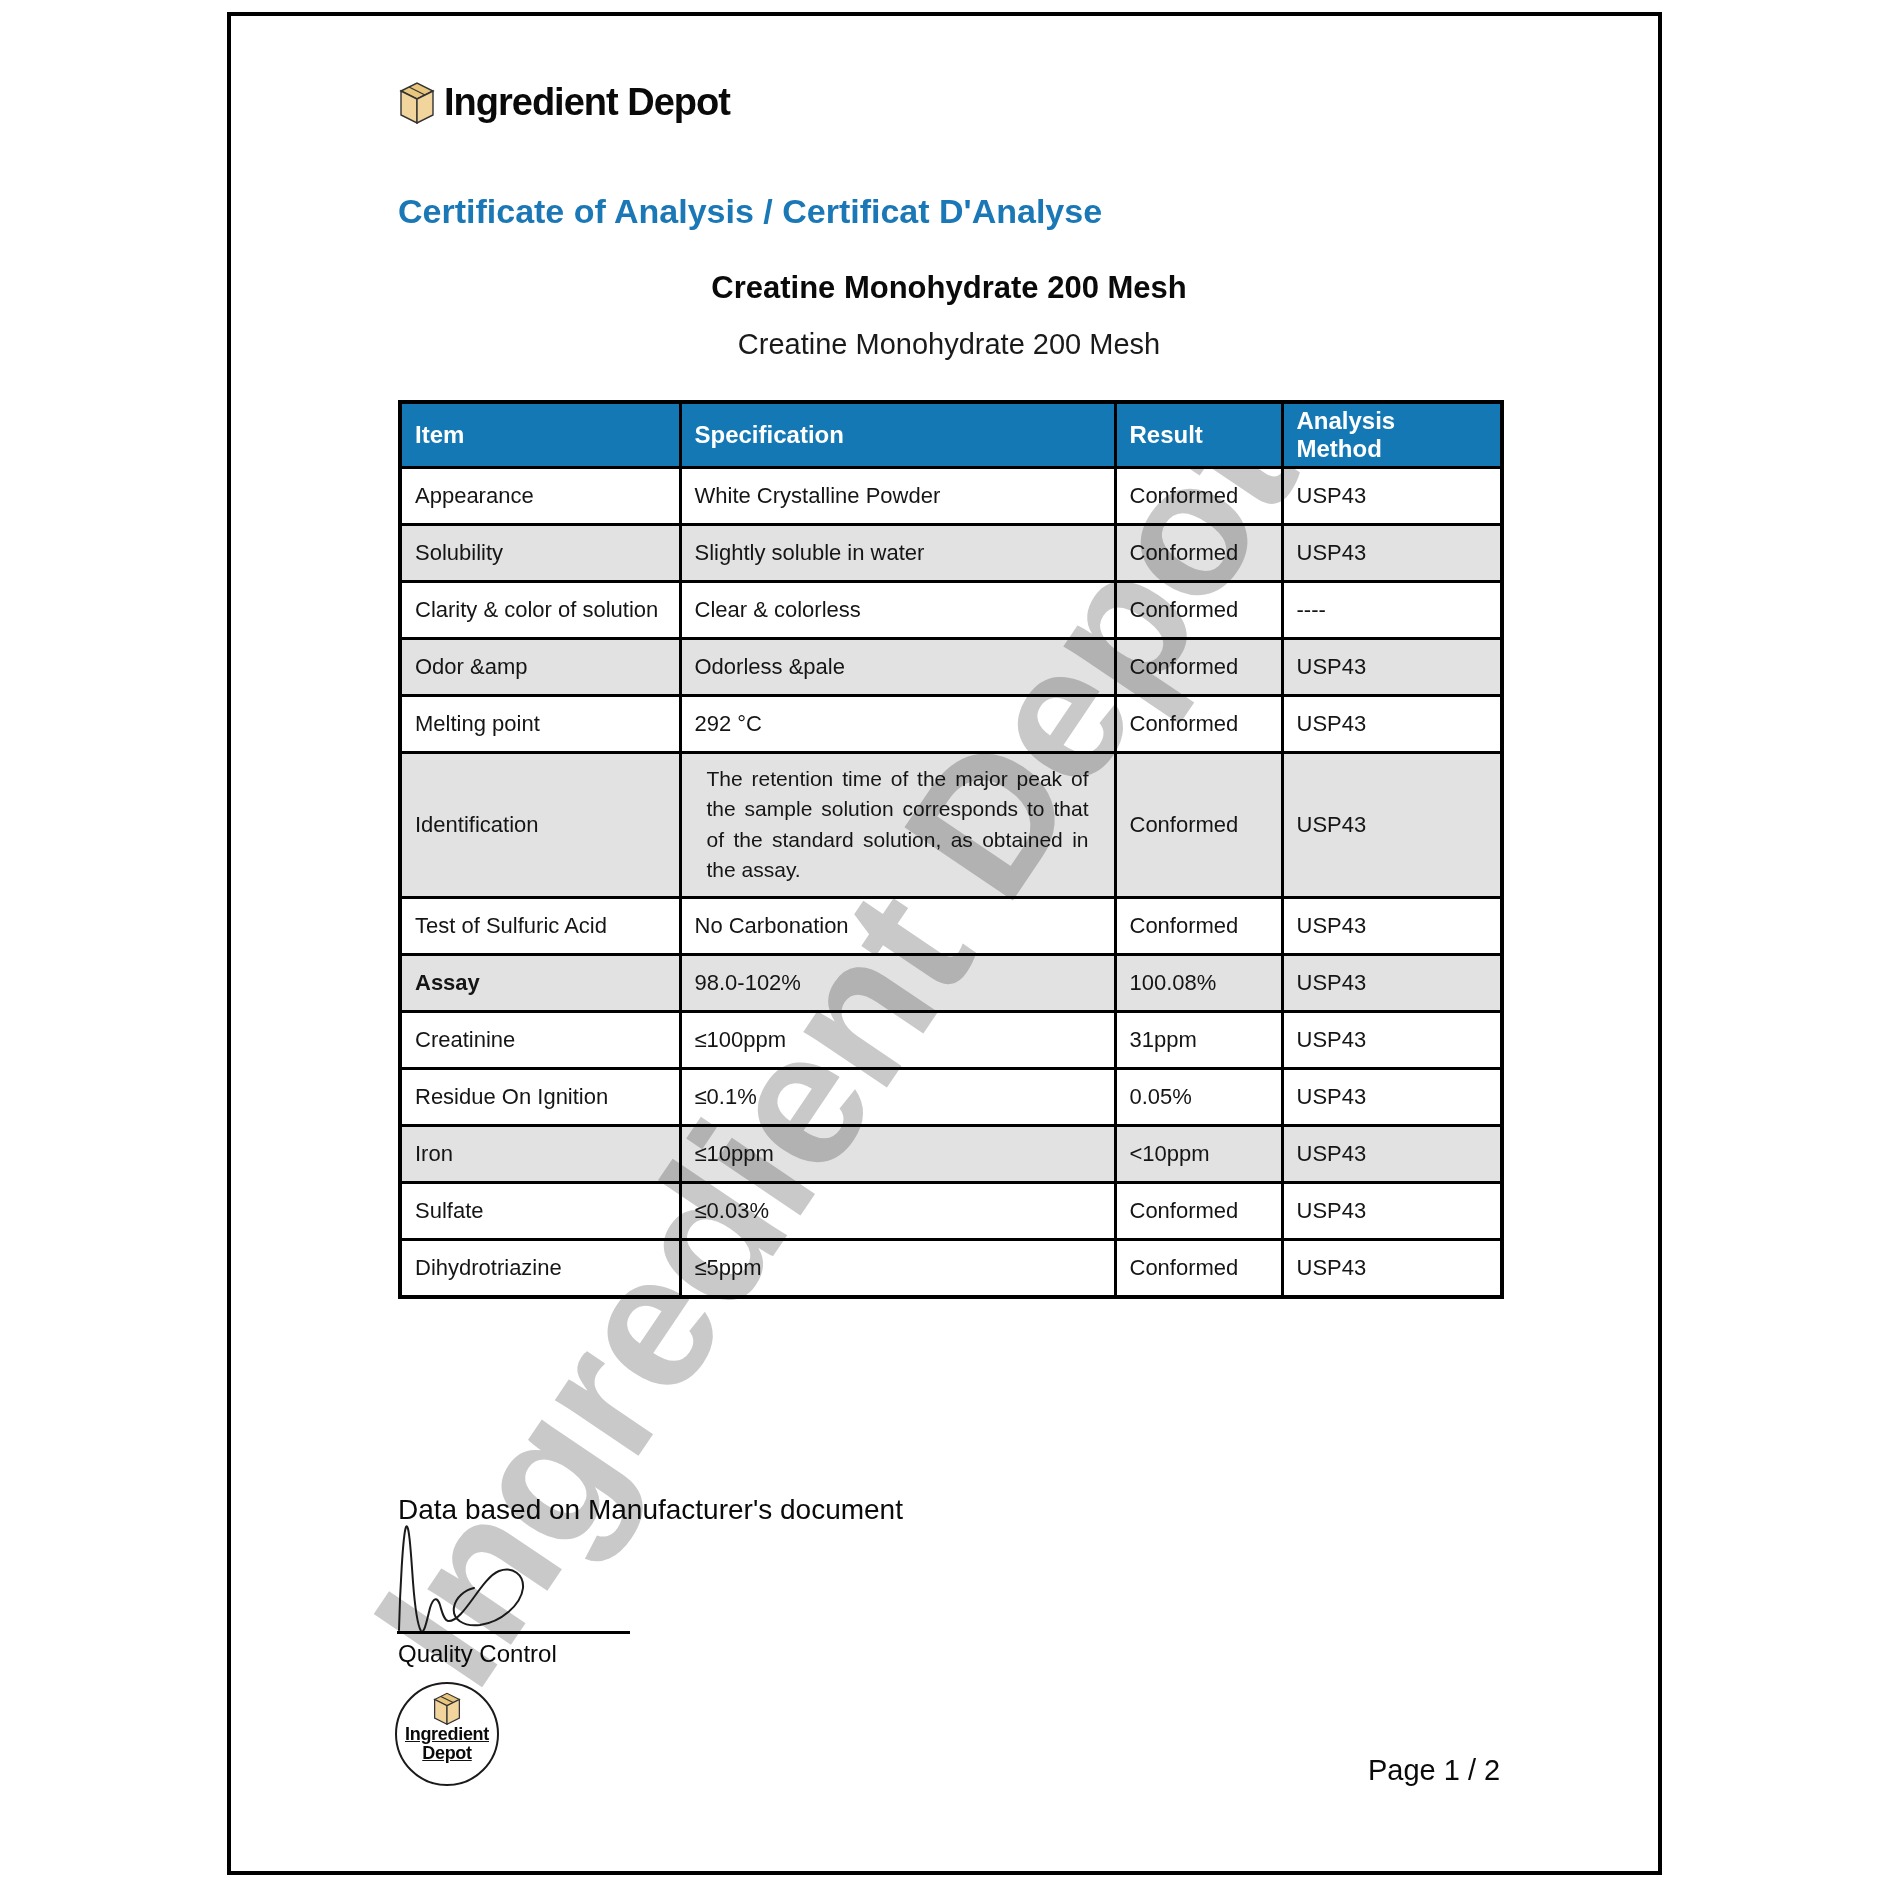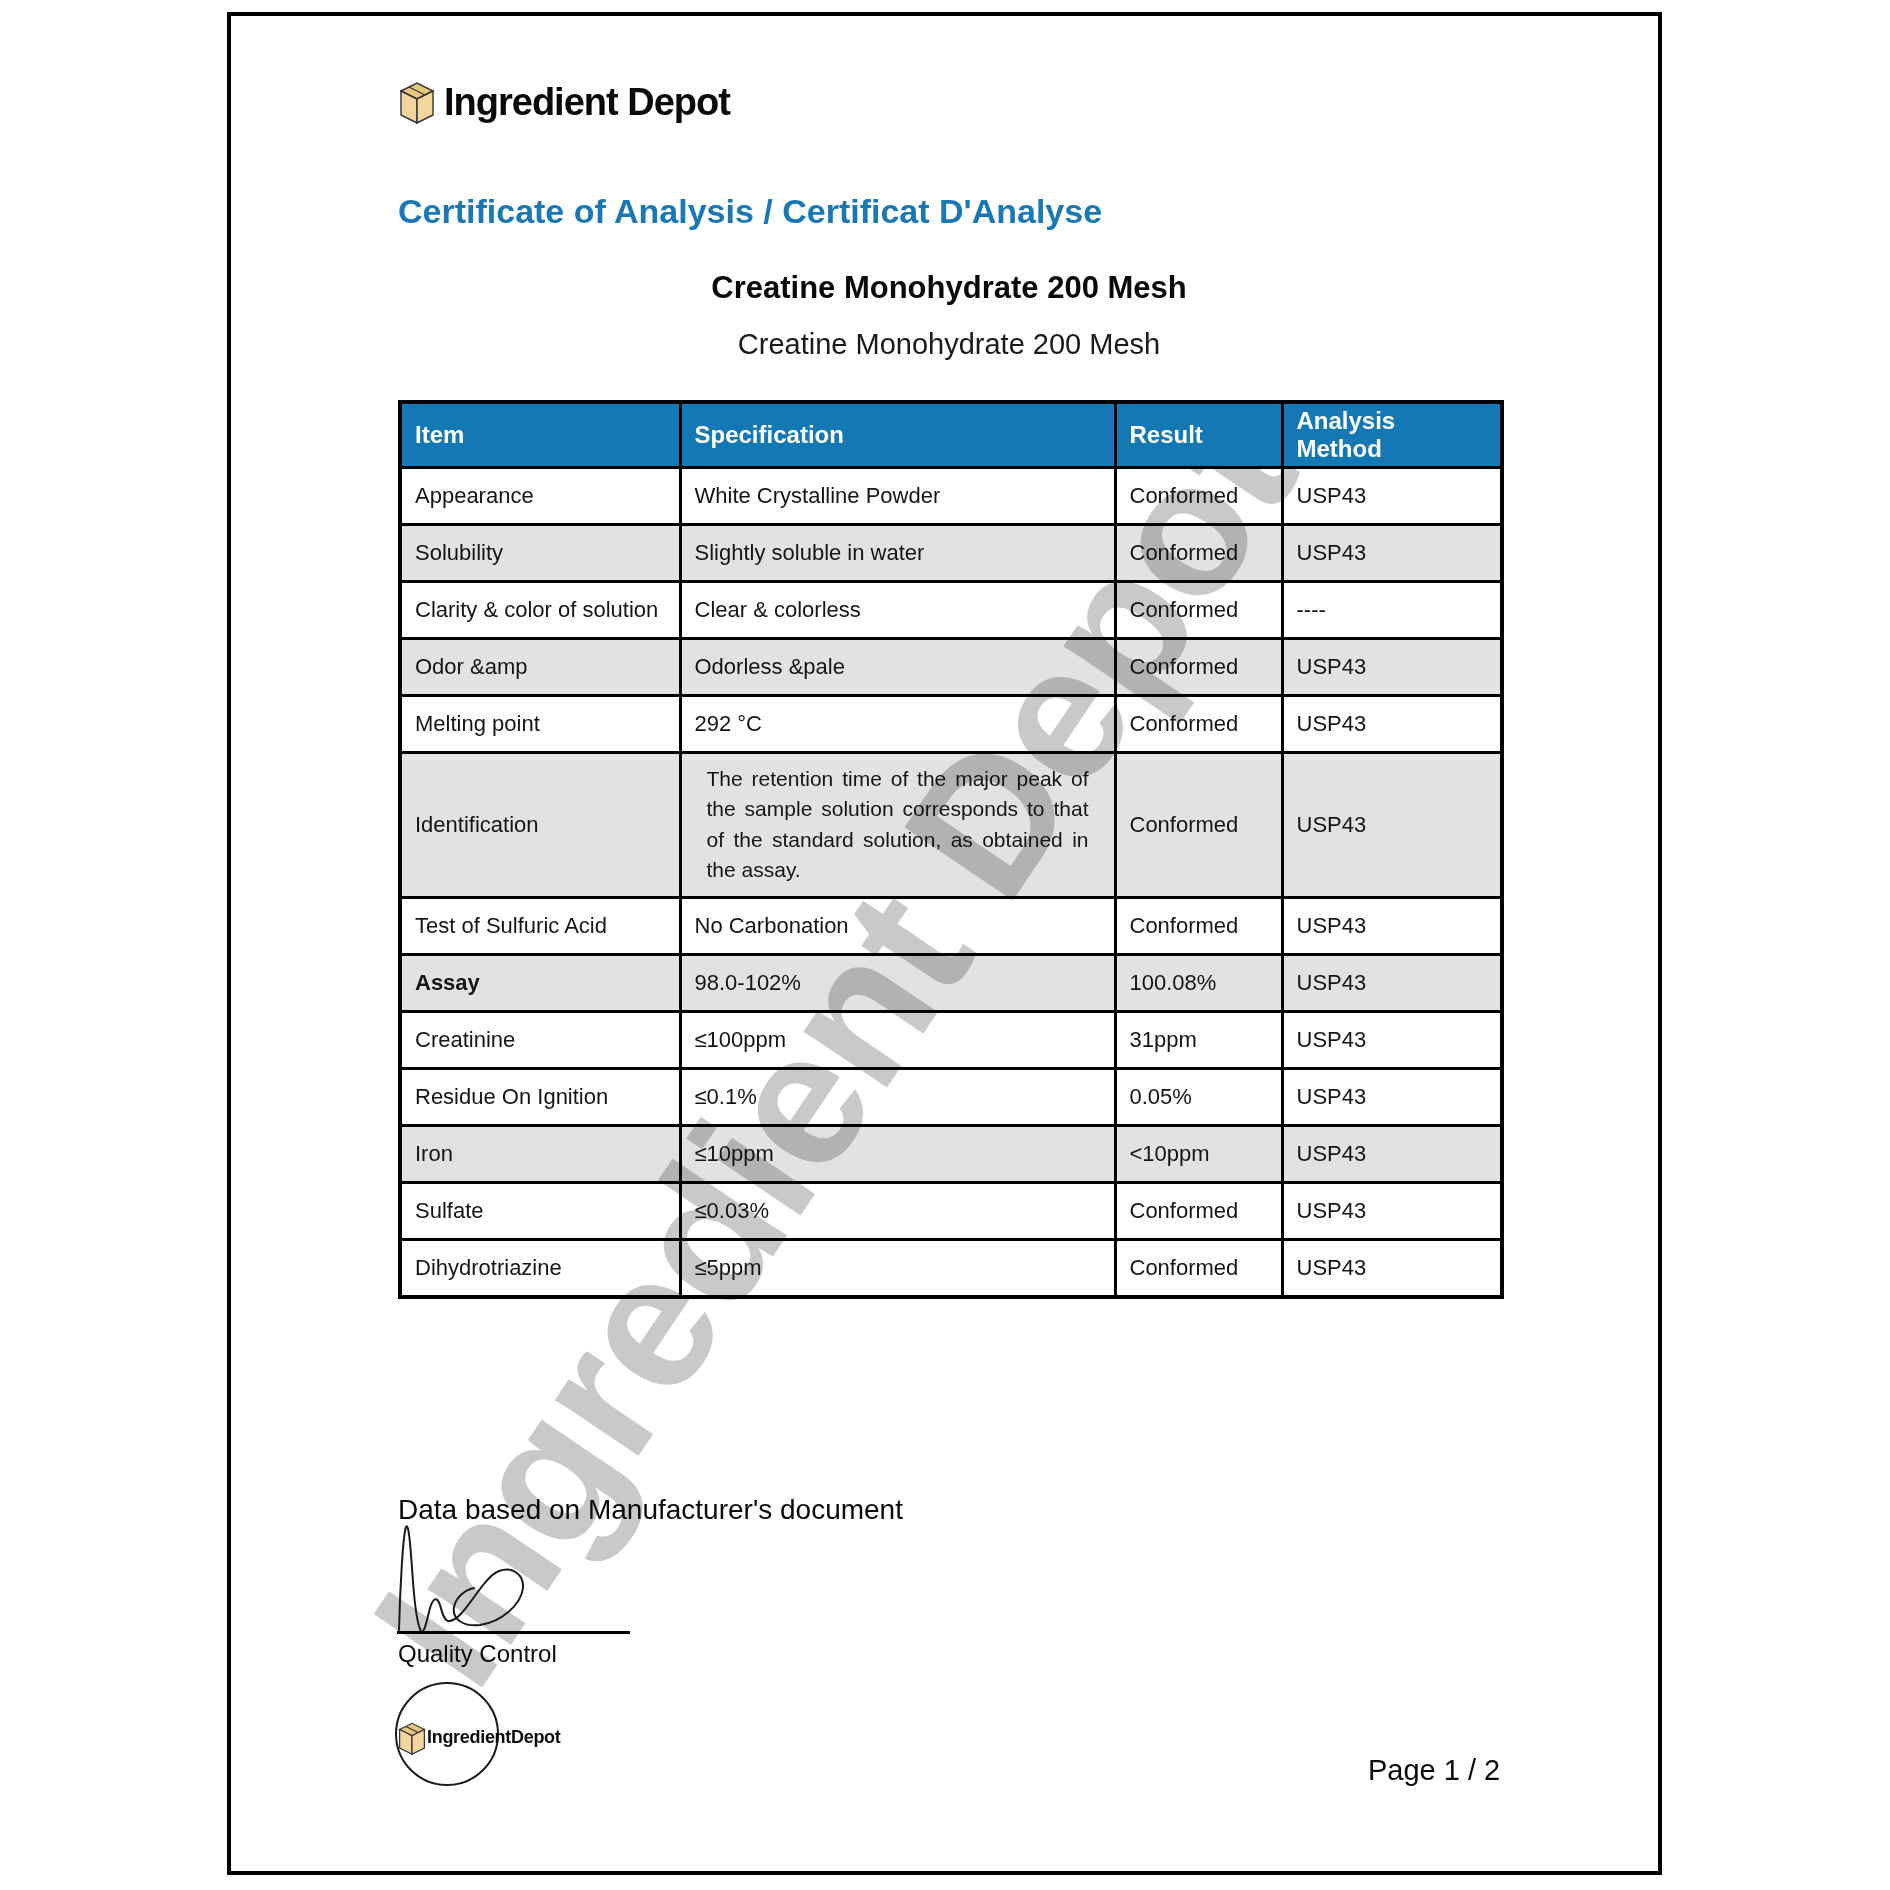--- a/index.html
+++ b/index.html
@@ -54,22 +54,23 @@
     text-align:justify;font-size:21px;line-height:1.45;padding:10px 25px;
   }
   
   .manufacturer-note{position:absolute;left:398px;top:1494px;font-size:28px;color:#0a0a0a;}
   .signature-image{position:absolute;left:393px;top:1520px;}
   .signature-line{position:absolute;left:397px;top:1631px;width:233px;height:3px;background:#000;}
   .signature-role{position:absolute;left:398px;top:1640px;font-size:24px;color:#0a0a0a;}
   .company-seal{
     position:absolute;left:395px;top:1682px;width:104px;height:104px;
     border:2.5px solid #1a1a1a;border-radius:50%;box-sizing:border-box;
-    display:flex;flex-direction:row;align-items:center;justify-content:flex-start;
+    display:flex;flex-direction:column;align-items:center;justify-content:flex-start;
     padding-top:7px;
+    text-decoration:underline;
   }
   .seal-line{font-weight:bold;font-size:18px;line-height:19px;letter-spacing:-0.3px;color:#0a0a0a;}
   .page-number{position:absolute;left:1368px;top:1754px;font-size:29px;font-weight:normal;color:#0a0a0a;}
 </style>
 </head>
 <body>
 
 <div class="watermark">Ingredient Depot</div>
 
 <div class="page-border"></div>

